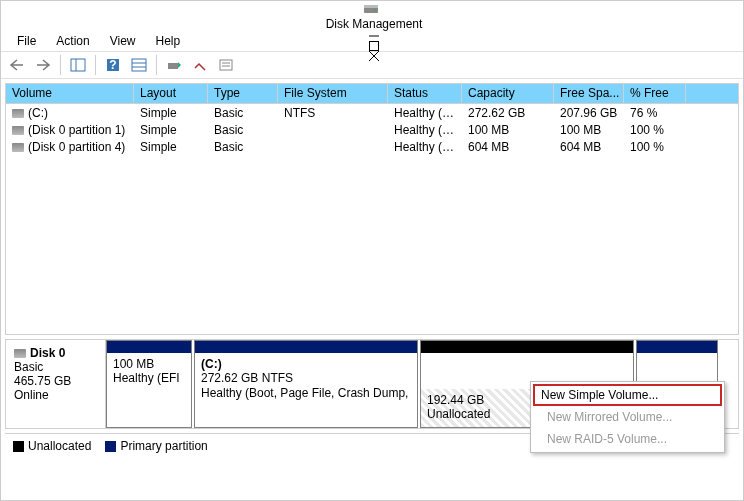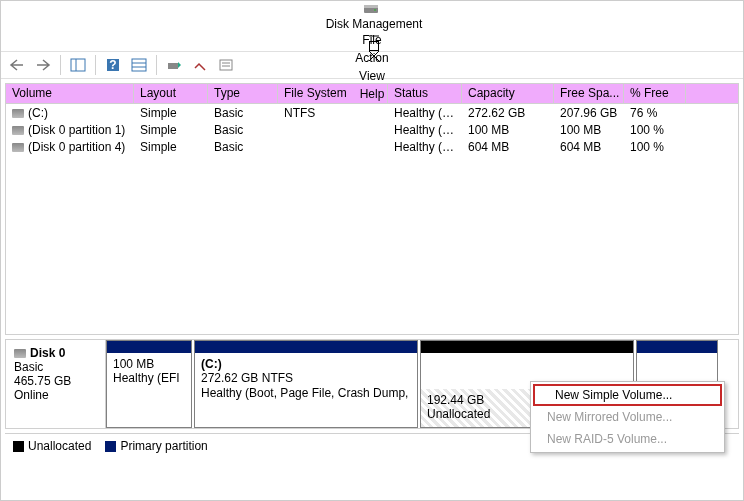--- a/index.html
+++ b/index.html
@@ -6,31 +6,31 @@
 body { background: #fff; width: 744px; height: 501px; overflow: hidden; position: relative; border: 1px solid #ccc; }
 
 
 .titlebar { height: 30px; display: flex; align-items: center; padding: 0 4px 0 8px; flex-direction: column; }
 .titlebar .icon { width: 16px; height: 16px; margin-right: 6px; display: flex; align-items: center; justify-content: center; }
 .titlebar .title { flex: 1; font-size: 12px; }
 .titlebar .winbtn { width: 46px; height: 30px; display: flex; align-items: center; justify-content: center; }
 .titlebar .winbtn svg { width: 10px; height: 10px; }
 
 
-.menubar { height: 20px; display: flex; align-items: center; padding: 0 12px; gap: 0; flex-direction: column; }
+.menubar { height: 20px; display: flex; align-items: center; padding: 0 6px; gap: 0; }
 .menubar .menuitem { padding: 2px 10px; }
 
 
 .toolbar { height: 28px; border-top: 1px solid #e0e0e0; border-bottom: 1px solid #e0e0e0; display: flex; align-items: center; padding: 0 4px; gap: 2px; }
 .toolbar .tb-btn { width: 24px; height: 22px; display: flex; align-items: center; justify-content: center; border: 1px solid transparent; }
 .toolbar .sep { width: 1px; height: 20px; background: #d0d0d0; margin: 0 3px; }
 
 
 .vol-list { border: 1px solid #d0d0d0; margin: 4px; height: 252px; background: #fff; overflow: hidden; }
-.vol-header { display: flex; background: #f0abfc; border-bottom: 1px solid #d0d0d0; height: 20px; }
+.vol-header { display: flex; background: #7dd3fc; border-bottom: 1px solid #d0d0d0; height: 20px; }
 .vol-header .col { border-right: 1px solid #d0d0d0; padding: 2px 6px; font-size: 12px; white-space: nowrap; overflow: hidden; }
 .vol-row { display: flex; height: 17px; align-items: center; }
 .vol-row .col { padding: 0 6px; white-space: nowrap; overflow: hidden; text-overflow: ellipsis; }
 .col.volume { width: 128px; }
 .col.layout { width: 74px; }
 .col.type { width: 70px; }
 .col.fs { width: 110px; }
 .col.status { width: 74px; }
 .col.capacity { width: 92px; }
 .col.free { width: 70px; }
@@ -53,21 +53,21 @@
 
 .legend { height: 24px; display:flex; align-items:center; gap:14px; padding: 0 8px; border-top:1px solid #d0d0d0; margin:0 4px;}
 .legend .sw { width:11px; height:11px; display:inline-block; margin-right:4px; vertical-align:middle; }
 .legend .sw.black { background:#000; }
 .legend .sw.navy { background:#001a6e; }
 
 
 .context-menu { position:absolute; background:#fff; border:1px solid #bdbdbd; box-shadow:2px 2px 4px rgba(0,0,0,0.25); padding:2px; width:195px; }
 .context-menu .cm-item { padding:4px 14px; font-size:12px; white-space:nowrap; }
 .context-menu .cm-item.disabled { color:#9a9a9a; }
-.context-menu .cm-item.highlighted { border:2px solid #c62828; padding:2px 20px; }
+.context-menu .cm-item.highlighted { border:2px solid #c62828; padding:2px 6px; }
 </style>
 </head>
 <body>
 
 <div class="titlebar">
   <span class="icon">
     <svg viewBox="0 0 16 16">
         <rect x="1" y="4" width="14" height="8" rx="1" fill="#888"></rect>
         <rect x="1" y="4" width="14" height="3" fill="#bbb"></rect>
         <circle cx="12" cy="9" r="1" fill="#4a4"></circle>

